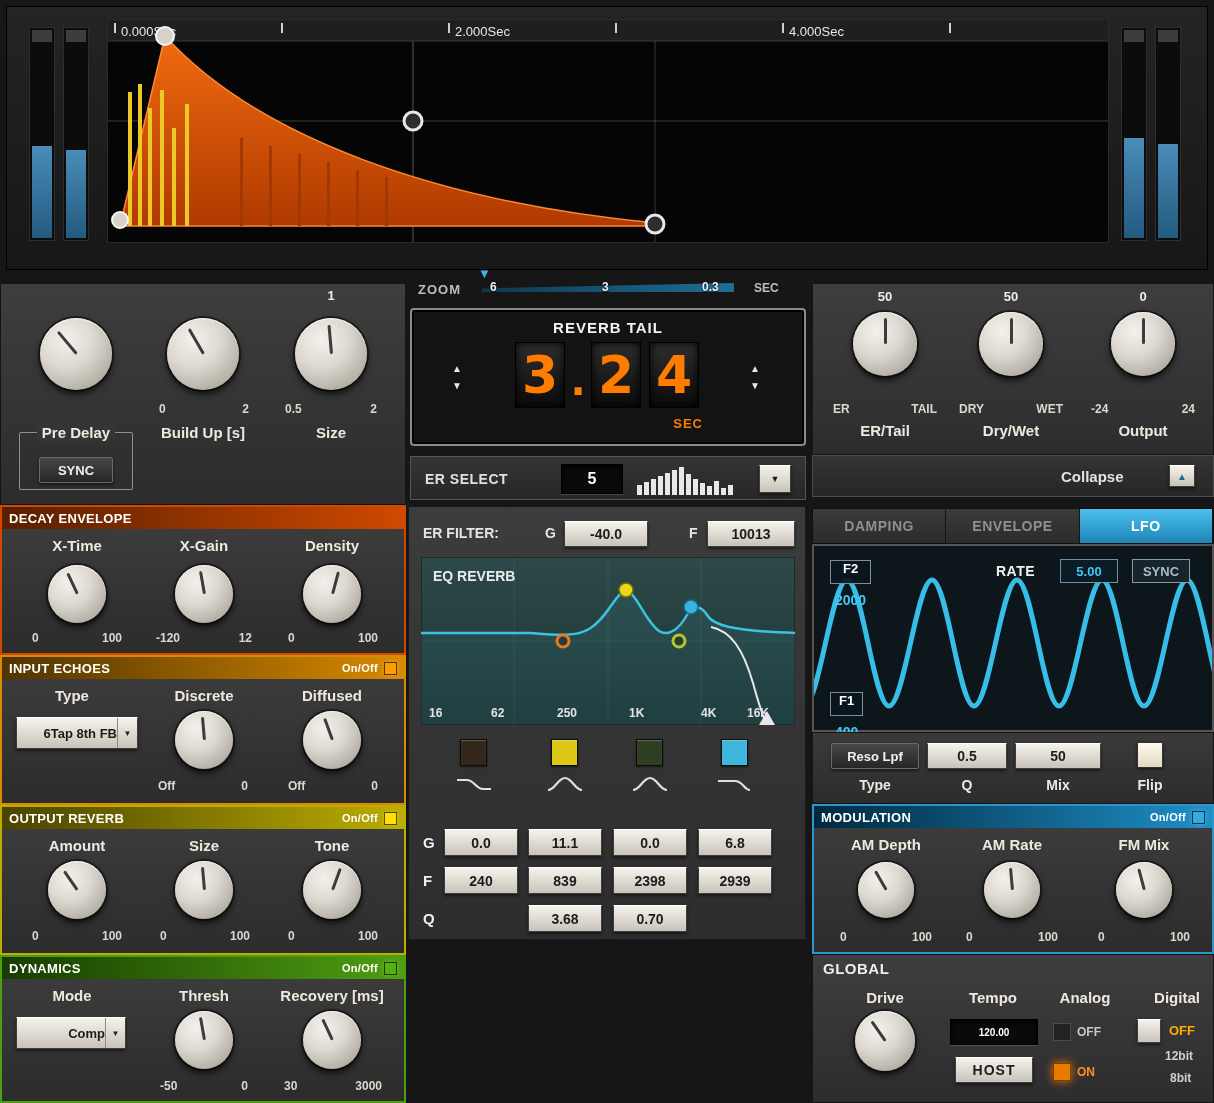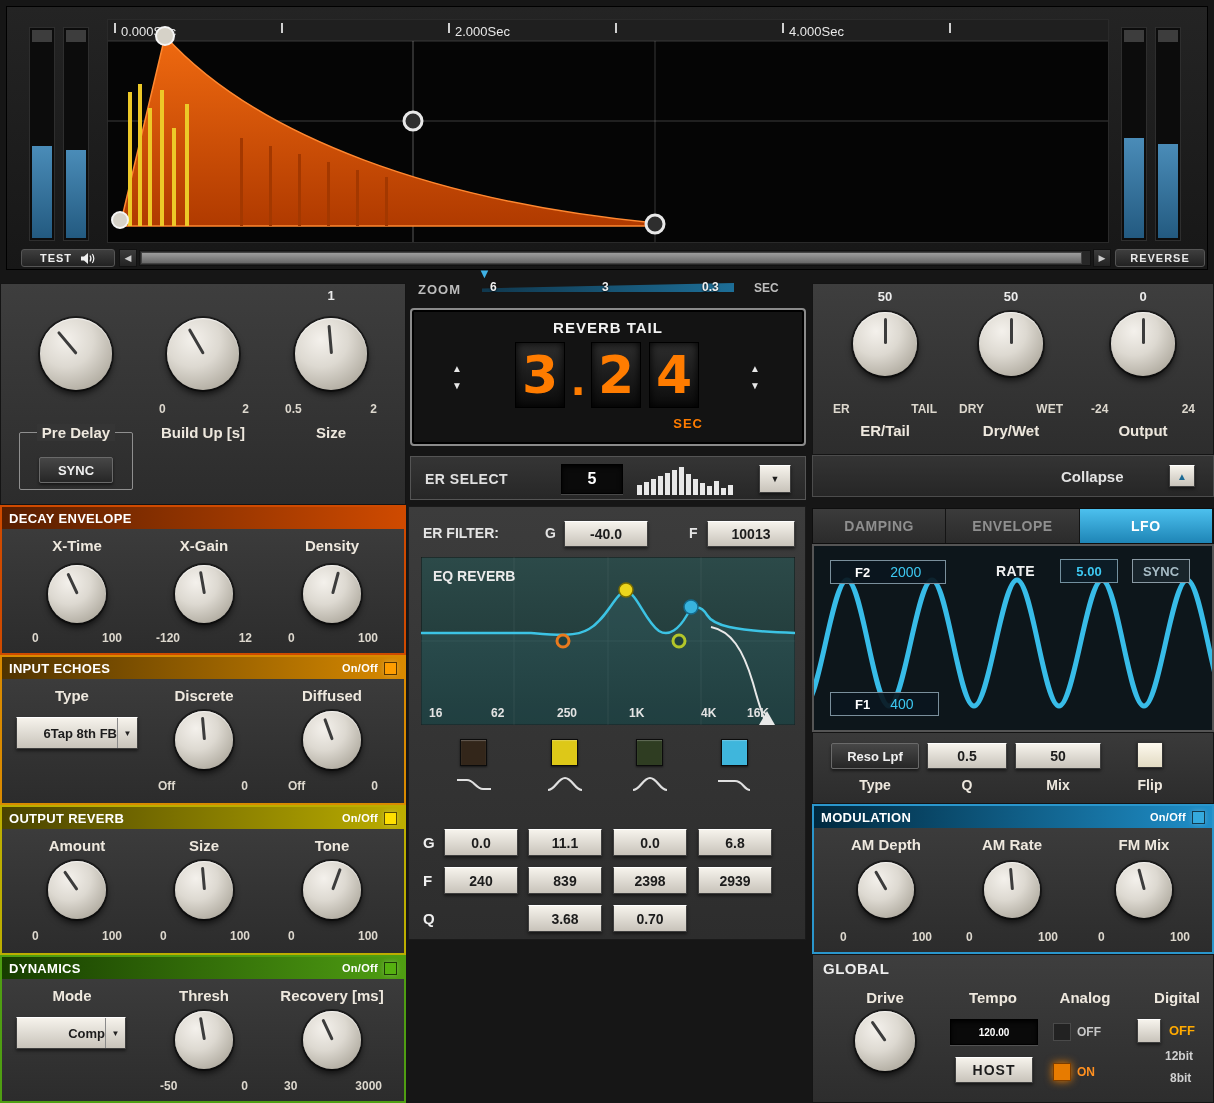--- a/index.html
+++ b/index.html
@@ -120,24 +120,24 @@
 .collapse-bar { position:absolute; left:812px; top:455px; width:402px; height:42px;
   background:linear-gradient(#343434,#262626); border:1px solid #4c4c4c; }
 .tabs { position:absolute; left:812px; top:508px; width:402px; height:36px; display:flex;
   background:#1d1d1d; border:1px solid #0e0e0e; }
 .tab { flex:1; display:flex; align-items:center; justify-content:center; font-size:14px;
   font-weight:bold; color:#8f8f8f; background:linear-gradient(#3b3b3b,#2b2b2b);
   border-right:1px solid #141414; letter-spacing:.5px; }
 .tab.active { background:linear-gradient(#4cc0ee,#1e85b6); color:#fff; }
 .lfo-panel { position:absolute; left:812px; top:544px; width:402px; height:188px;
   background:#0d161b; border:2px solid #555; }
-.fbox { position:absolute; display:flex; align-items:center; gap:20px; padding:0 24px; height:24px;
-  background:rgba(10,22,30,.92); border:1px solid #7a8f9c; }
+.fbox { position:absolute; display:flex; align-items:center; gap:8px; padding:0 4px; height:24px;
+  background:rgba(10,22,30,.92); border:1px solid #7a8f9c;flex-direction:column; }
 .fbox .fl { color:#fff; font-size:13px; font-weight:bold; }
-.fbox .fv { color:#3dc9f2; font-size:14px; font-weight:normal; }
+.fbox .fv { color:#3dc9f2; font-size:14px; font-weight:bold;margin-top:8px; }
 .sync-btn { position:absolute; background:#18242b; border:1px solid #8a9aa4; color:#a7bcc6;
   font-size:13px; font-weight:bold; display:flex; align-items:center; justify-content:center; }
 .flt-row { position:absolute; left:812px; top:732px; width:402px; height:72px;
   background:linear-gradient(#3a3a3a,#2c2c2c); border:1px solid #141414; }
 .flip { position:absolute; left:324px; top:9px; width:26px; height:26px;
   background:linear-gradient(#fdf9ee,#e2dac2); border:1px solid #333; box-shadow:0 1px 3px rgba(0,0,0,.6); }
 .glb { position:absolute; left:812px; top:954px; width:402px; height:149px;
   background:linear-gradient(#3e3e3e,#2d2d2d); border:1px solid #141414; }
 .led { position:absolute; width:18px; height:18px; border:1px solid #4a4a4a; }
 .txt { position:absolute; font-weight:bold; }
@@ -212,36 +212,20 @@
 
     <div class="meter" style="left:1114px">
         <div class="m-cap"></div>
         <div class="m-fill" style="height:100px"></div>
       </div>
     <div class="meter" style="left:1148px">
         <div class="m-cap"></div>
         <div class="m-fill" style="height:94px"></div>
       </div>
 
-    <div class="bottom-bar">
-      <div class="test-btn">
-        <span>TEST</span>
-        <svg width="16" height="13" viewBox="0 0 16 13">
-          <path d="M1,4.5 L4,4.5 L8,1 L8,12 L4,8.5 L1,8.5 Z" fill="#f0f0f0"></path>
-          <path d="M10,3.5 Q12,6.5 10,9.5" stroke="#f0f0f0" stroke-width="1.2" fill="none"></path>
-          <path d="M12.3,2 Q15.3,6.5 12.3,11" stroke="#f0f0f0" stroke-width="1.2" fill="none"></path>
-        </svg>
-      </div>
-      <div class="arrow-btn" style="left:104px">◀</div>
-      <div class="scroll-track">
-          <div class="scroll-thumb"></div>
-        </div>
-      <div class="arrow-btn" style="left:1078px">▶</div>
-      <div class="rev-btn">REVERSE</div>
-    </div>
   </div>
 
   <div class="zoom-row">
     <span class="z-label">ZOOM</span>
     <div class="z-marker">▼</div>
     <div class="z-wedge"></div>
     <span class="z-t" style="left:80px">6</span>
     <span class="z-t" style="left:192px">3</span>
     <span class="z-t" style="left:292px">0.3</span>
     <span class="z-unit">SEC</span>

